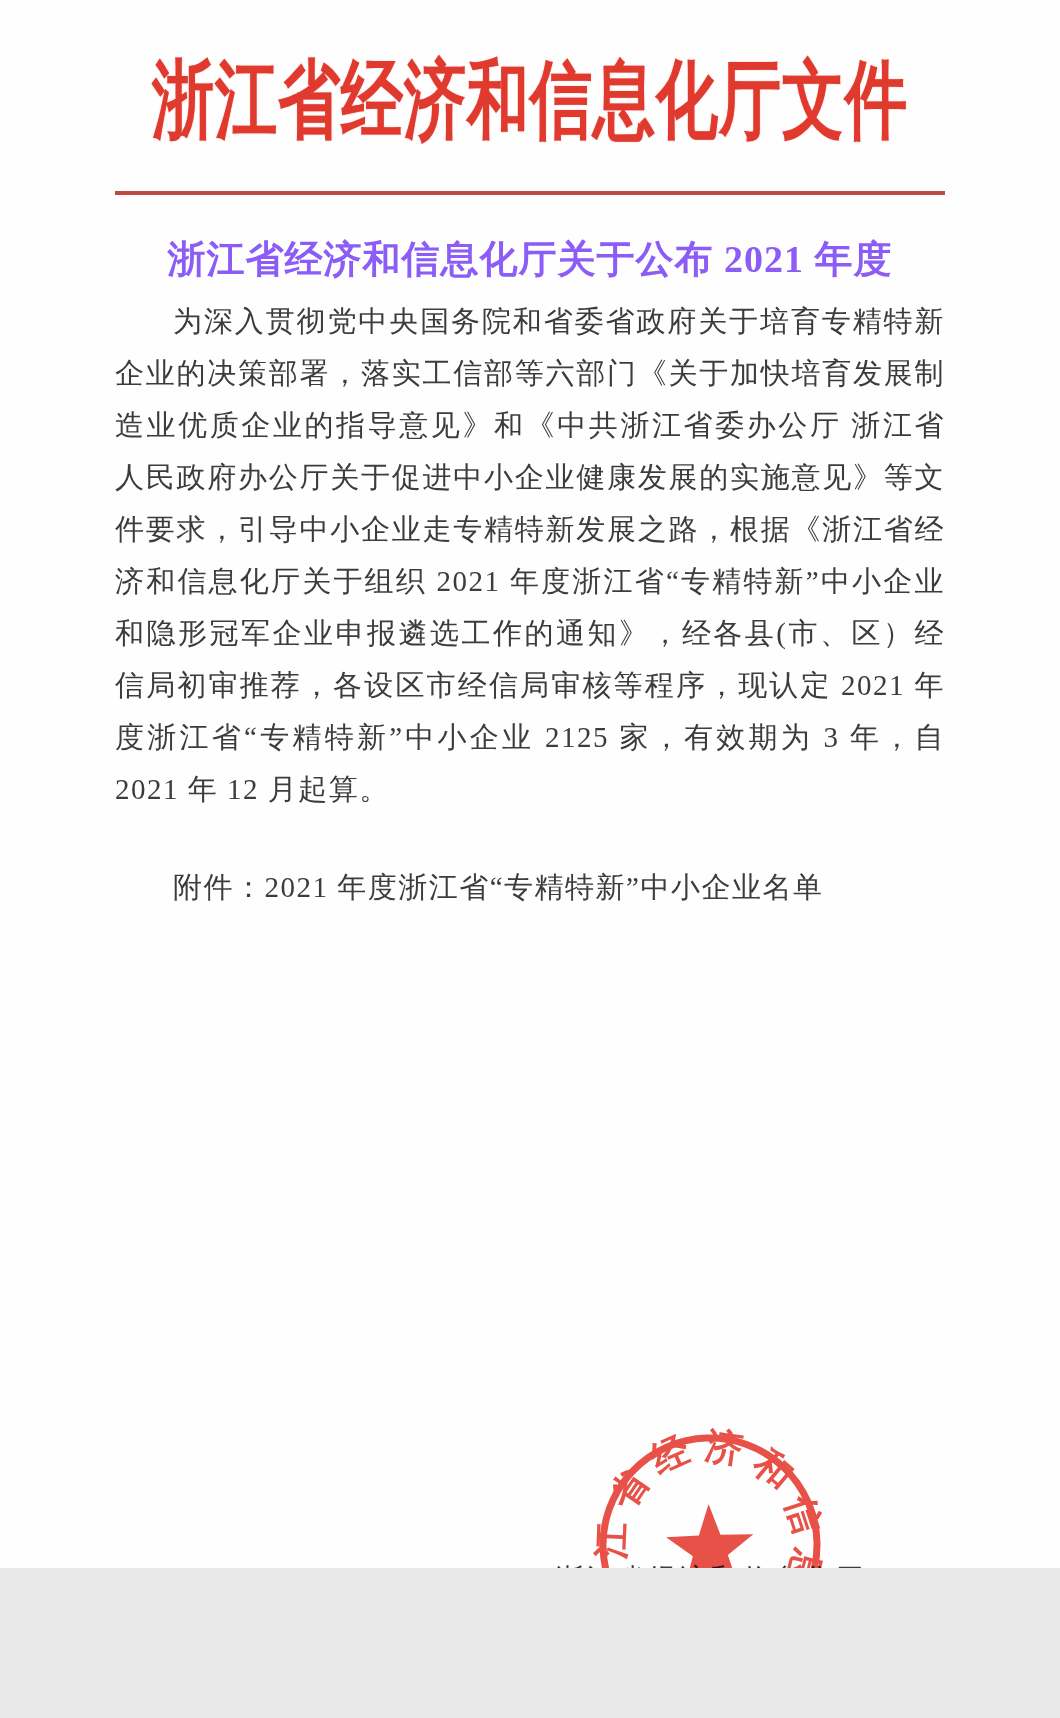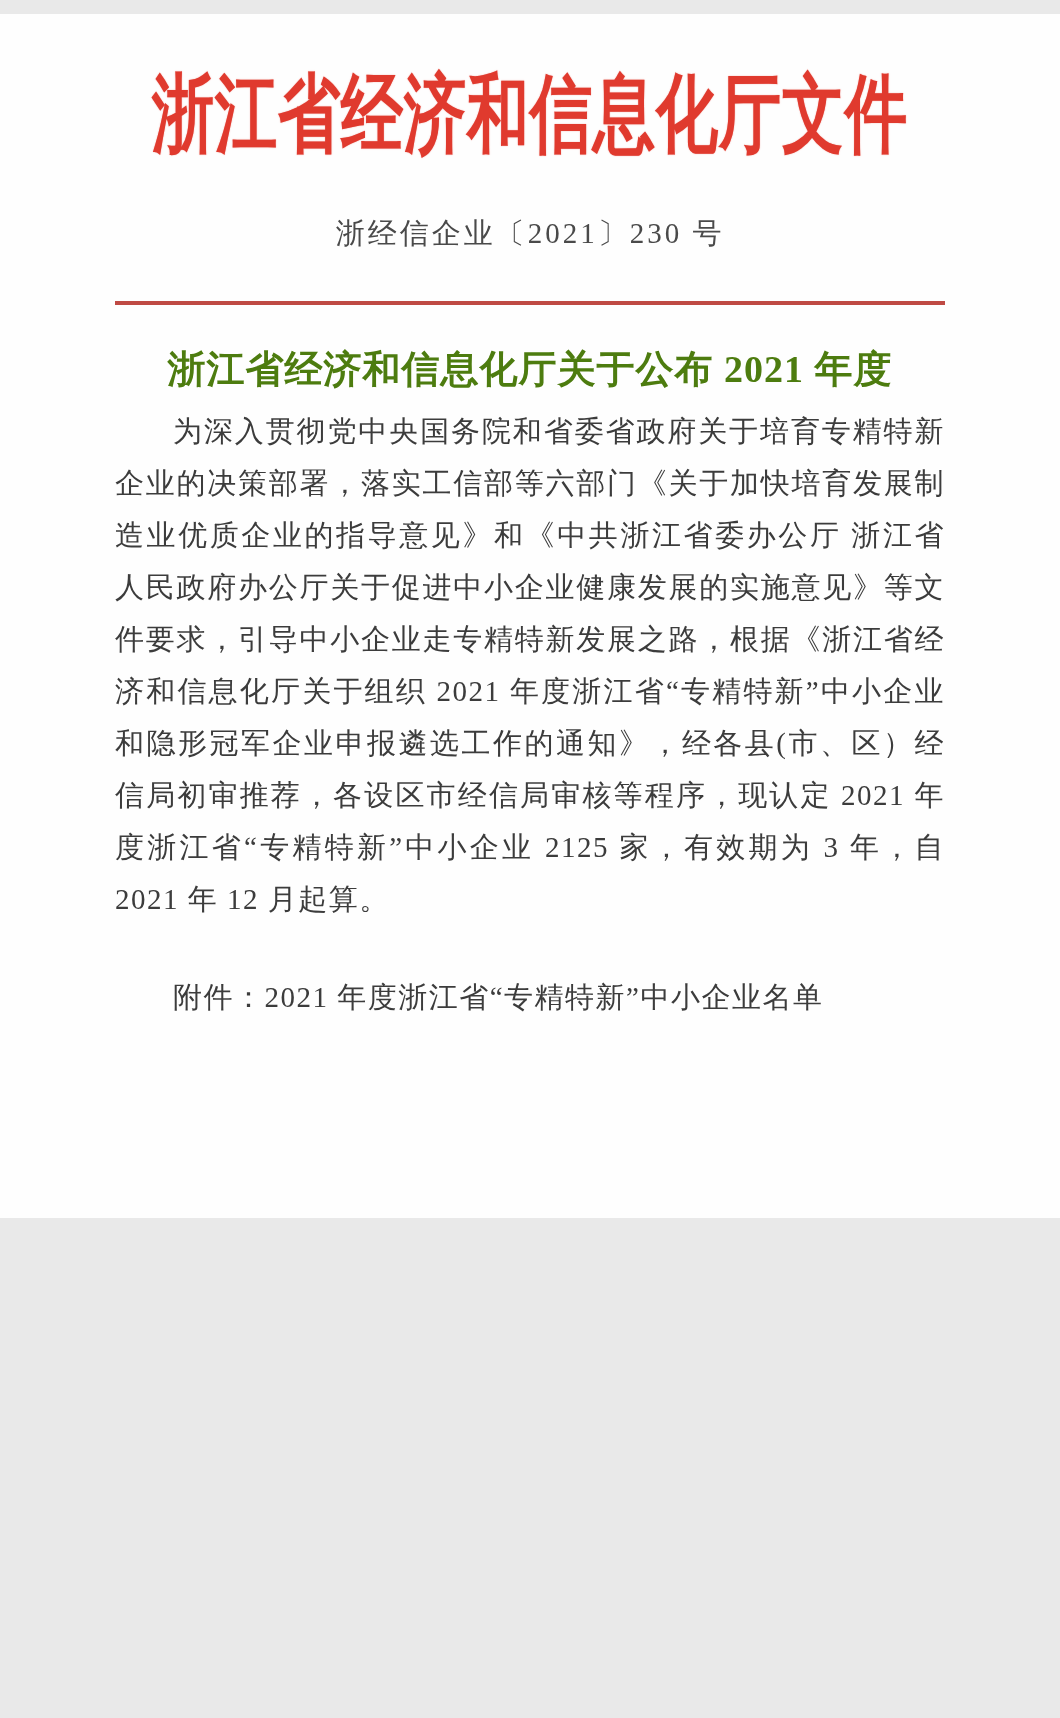--- a/index.html
+++ b/index.html
@@ -1,20 +1,20 @@
 <!DOCTYPE html>
 <html lang="zh" style="--header-red: #e03a2e; --divider-red: #bf4a44; --seal-red: #e5392d;"><head>
 <meta charset="utf-8">
 <style>
   html, body { margin: 0; padding: 0; background: #e9e9e9; }
   .page {
     position: relative;
     width: 1060px;
-    height: 1204px;
-    margin: 14px auto;
+    height: 1568px;
+    margin: 0 auto;
     background: #fefefe;
     box-sizing: border-box;
     padding: 0 115px;
     overflow: hidden;
     font-family: "Liberation Serif", "DejaVu Serif", serif;
     color: #3c3c3c;
   }
   .masthead {
     margin: 0;
     margin-top: 42px;
@@ -40,21 +40,21 @@
     margin: 47px 0 0 0;
     border: none;
     height: 4px;
     background: var(--divider-red, #bf4a44);
   }
   .notice-title {
     margin-top: 34px;
     text-align: center;
     font-size: 38px;
     font-weight: bold;
-    color: #4d7c0f;
+    color: #8b5cf6;
     line-height: 60px;
     letter-spacing: 1px;
   }
   .body-text { font-size: 29px; line-height: 52px; }
   .salutation {
     margin: 85px 0 0 0;
     letter-spacing: 2px;
   }
   .para {
     margin: 6px 0 0 0;
@@ -97,21 +97,20 @@
     fill: var(--seal-red, #e5392d);
   }
 </style>
 </head>
 <body>
 
 <div class="page">
 
   <h1 class="masthead">浙江省经济和信息化厅文件</h1>
 
-  <div class="doc-number">浙经信企业〔2021〕230 号</div>
 
   <hr class="divider">
 
   <div class="notice-title">
     <div>浙江省经济和信息化厅关于公布 2021 年度</div>
   </div>
 
   <div class="body-text">
 
     <p class="para">为深入贯彻党中央国务院和省委省政府关于培育专精特新企业的决策部署，落实工信部等六部门《关于加快培育发展制造业优质企业的指导意见》和《中共浙江省委办公厅 浙江省人民政府办公厅关于促进中小企业健康发展的实施意见》等文件要求，引导中小企业走专精特新发展之路，根据《浙江省经济和信息化厅关于组织 2021 年度浙江省“专精特新”中小企业和隐形冠军企业申报遴选工作的通知》，经各县(市、区）经信局初审推荐，各设区市经信局审核等程序，现认定 2021 年度浙江省“专精特新”中小企业 2125 家，有效期为 3 年，自 2021 年 12 月起算。</p>

